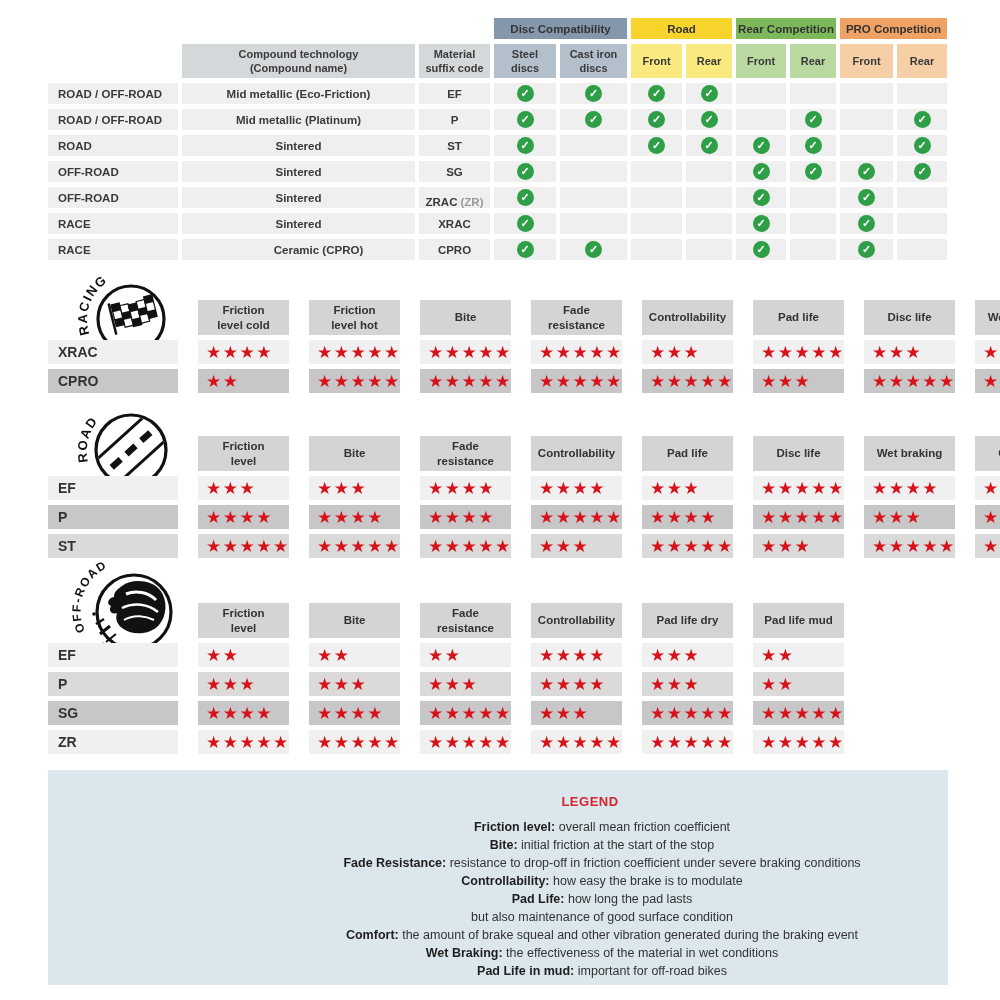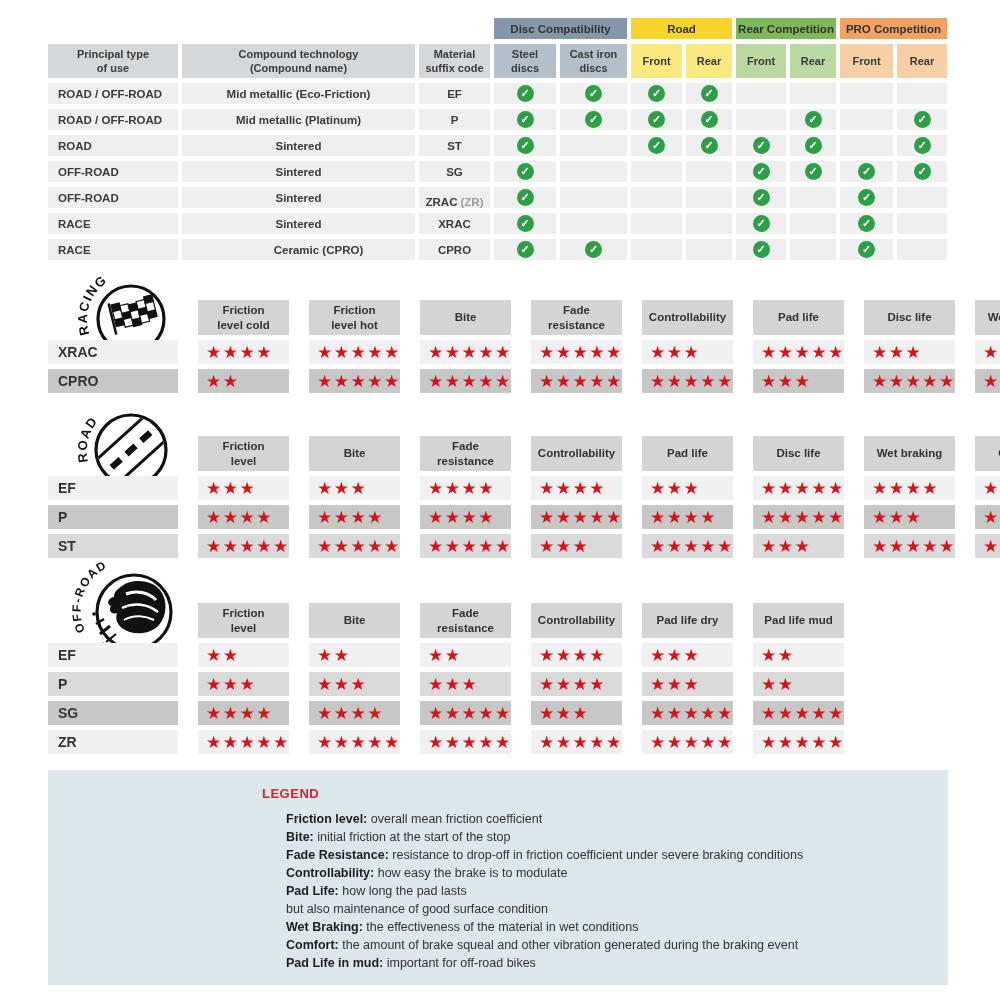--- a/index.html
+++ b/index.html
@@ -39,37 +39,35 @@
   
   .sec-icon{position:absolute;}
   .icon-racing{left:72px;top:268px;}
   .icon-road{left:70px;top:398px;}
   .icon-offroad{left:70px;top:556px;}
   .icon-label{font-family:"Liberation Sans",sans-serif;font-weight:bold;font-size:13px;
               letter-spacing:1.5px;fill:#111;}
 
   
   .legend{position:absolute;left:48px;top:770px;width:900px;height:215px;background:#dce6ed;
-          box-sizing:border-box;padding:16px 30px 0 214px;}
+          box-sizing:border-box;padding:24px 30px 0 214px;text-align:center;}
   .legend-title{color:#d6242c;font-weight:bold;font-size:13px;letter-spacing:.5px;margin-bottom:9px;}
   .legend-item{font-size:12.5px;line-height:18px;color:#333;margin-left:24px;}
   .legend-item b{color:#1e1e1e;}
 </style>
 </head>
 <body>
 
 <div class="canvas">
 
   <div class="comp-grid">
       <div class="group-h" style="grid-area: 1 / 4 / auto / span 2; background: rgb(133, 151, 170);">Disc Compatibility</div>
       <div class="group-h" style="grid-area: 1 / 6 / auto / span 2; background: rgb(247, 212, 43);">Road</div>
       <div class="group-h" style="grid-area: 1 / 8 / auto / span 2; background: rgb(125, 184, 90);">Rear Competition</div>
       <div class="group-h" style="grid-area: 1 / 10 / auto / span 2; background: rgb(240, 162, 100);">PRO Competition</div>
-      <div class="cell-h pal-plain" style="grid-area: 2 / 1;">Principal type
-of use</div>
       <div class="cell-h pal-plain" style="grid-area: 2 / 2;">Compound technology
 (Compound name)</div>
       <div class="cell-h pal-plain" style="grid-area: 2 / 3;">Material
 suffix code</div>
       <div class="cell-h pal-disc" style="grid-area: 2 / 4;">Steel
 discs</div>
       <div class="cell-h pal-disc" style="grid-area: 2 / 5;">Cast iron
 discs</div>
       <div class="cell-h pal-road" style="grid-area: 2 / 6;">Front</div>
       <div class="cell-h pal-road" style="grid-area: 2 / 7;">Rear</div>
@@ -407,19 +405,19 @@
 
   <div class="legend">
     <div class="legend-title">LEGEND</div>
     <div>
         <div class="legend-item"><b>Friction level:</b><span> overall mean friction coefficient</span></div>
         <div class="legend-item"><b>Bite:</b><span> initial friction at the start of the stop</span></div>
         <div class="legend-item"><b>Fade Resistance:</b><span> resistance to drop-off in friction coefficient under severe braking conditions</span></div>
         <div class="legend-item"><b>Controllability:</b><span> how easy the brake is to modulate</span></div>
         <div class="legend-item"><b>Pad Life:</b><span> how long the pad lasts</span></div>
         <div class="legend-item"><span>but also maintenance of good surface condition</span></div>
+        <div class="legend-item"><b>Comfort:</b><span> the amount of brake squeal and other vibration generated during the braking event</span></div>
         <div class="legend-item"><b>Wet Braking:</b><span> the effectiveness of the material in wet conditions</span></div>
-        <div class="legend-item"><b>Comfort:</b><span> the amount of brake squeal and other vibration generated during the braking event</span></div>
         <div class="legend-item"><b>Pad Life in mud:</b><span> important for off-road bikes</span></div>
       </div>
   </div>
 
 </div>
 
 </body></html>

